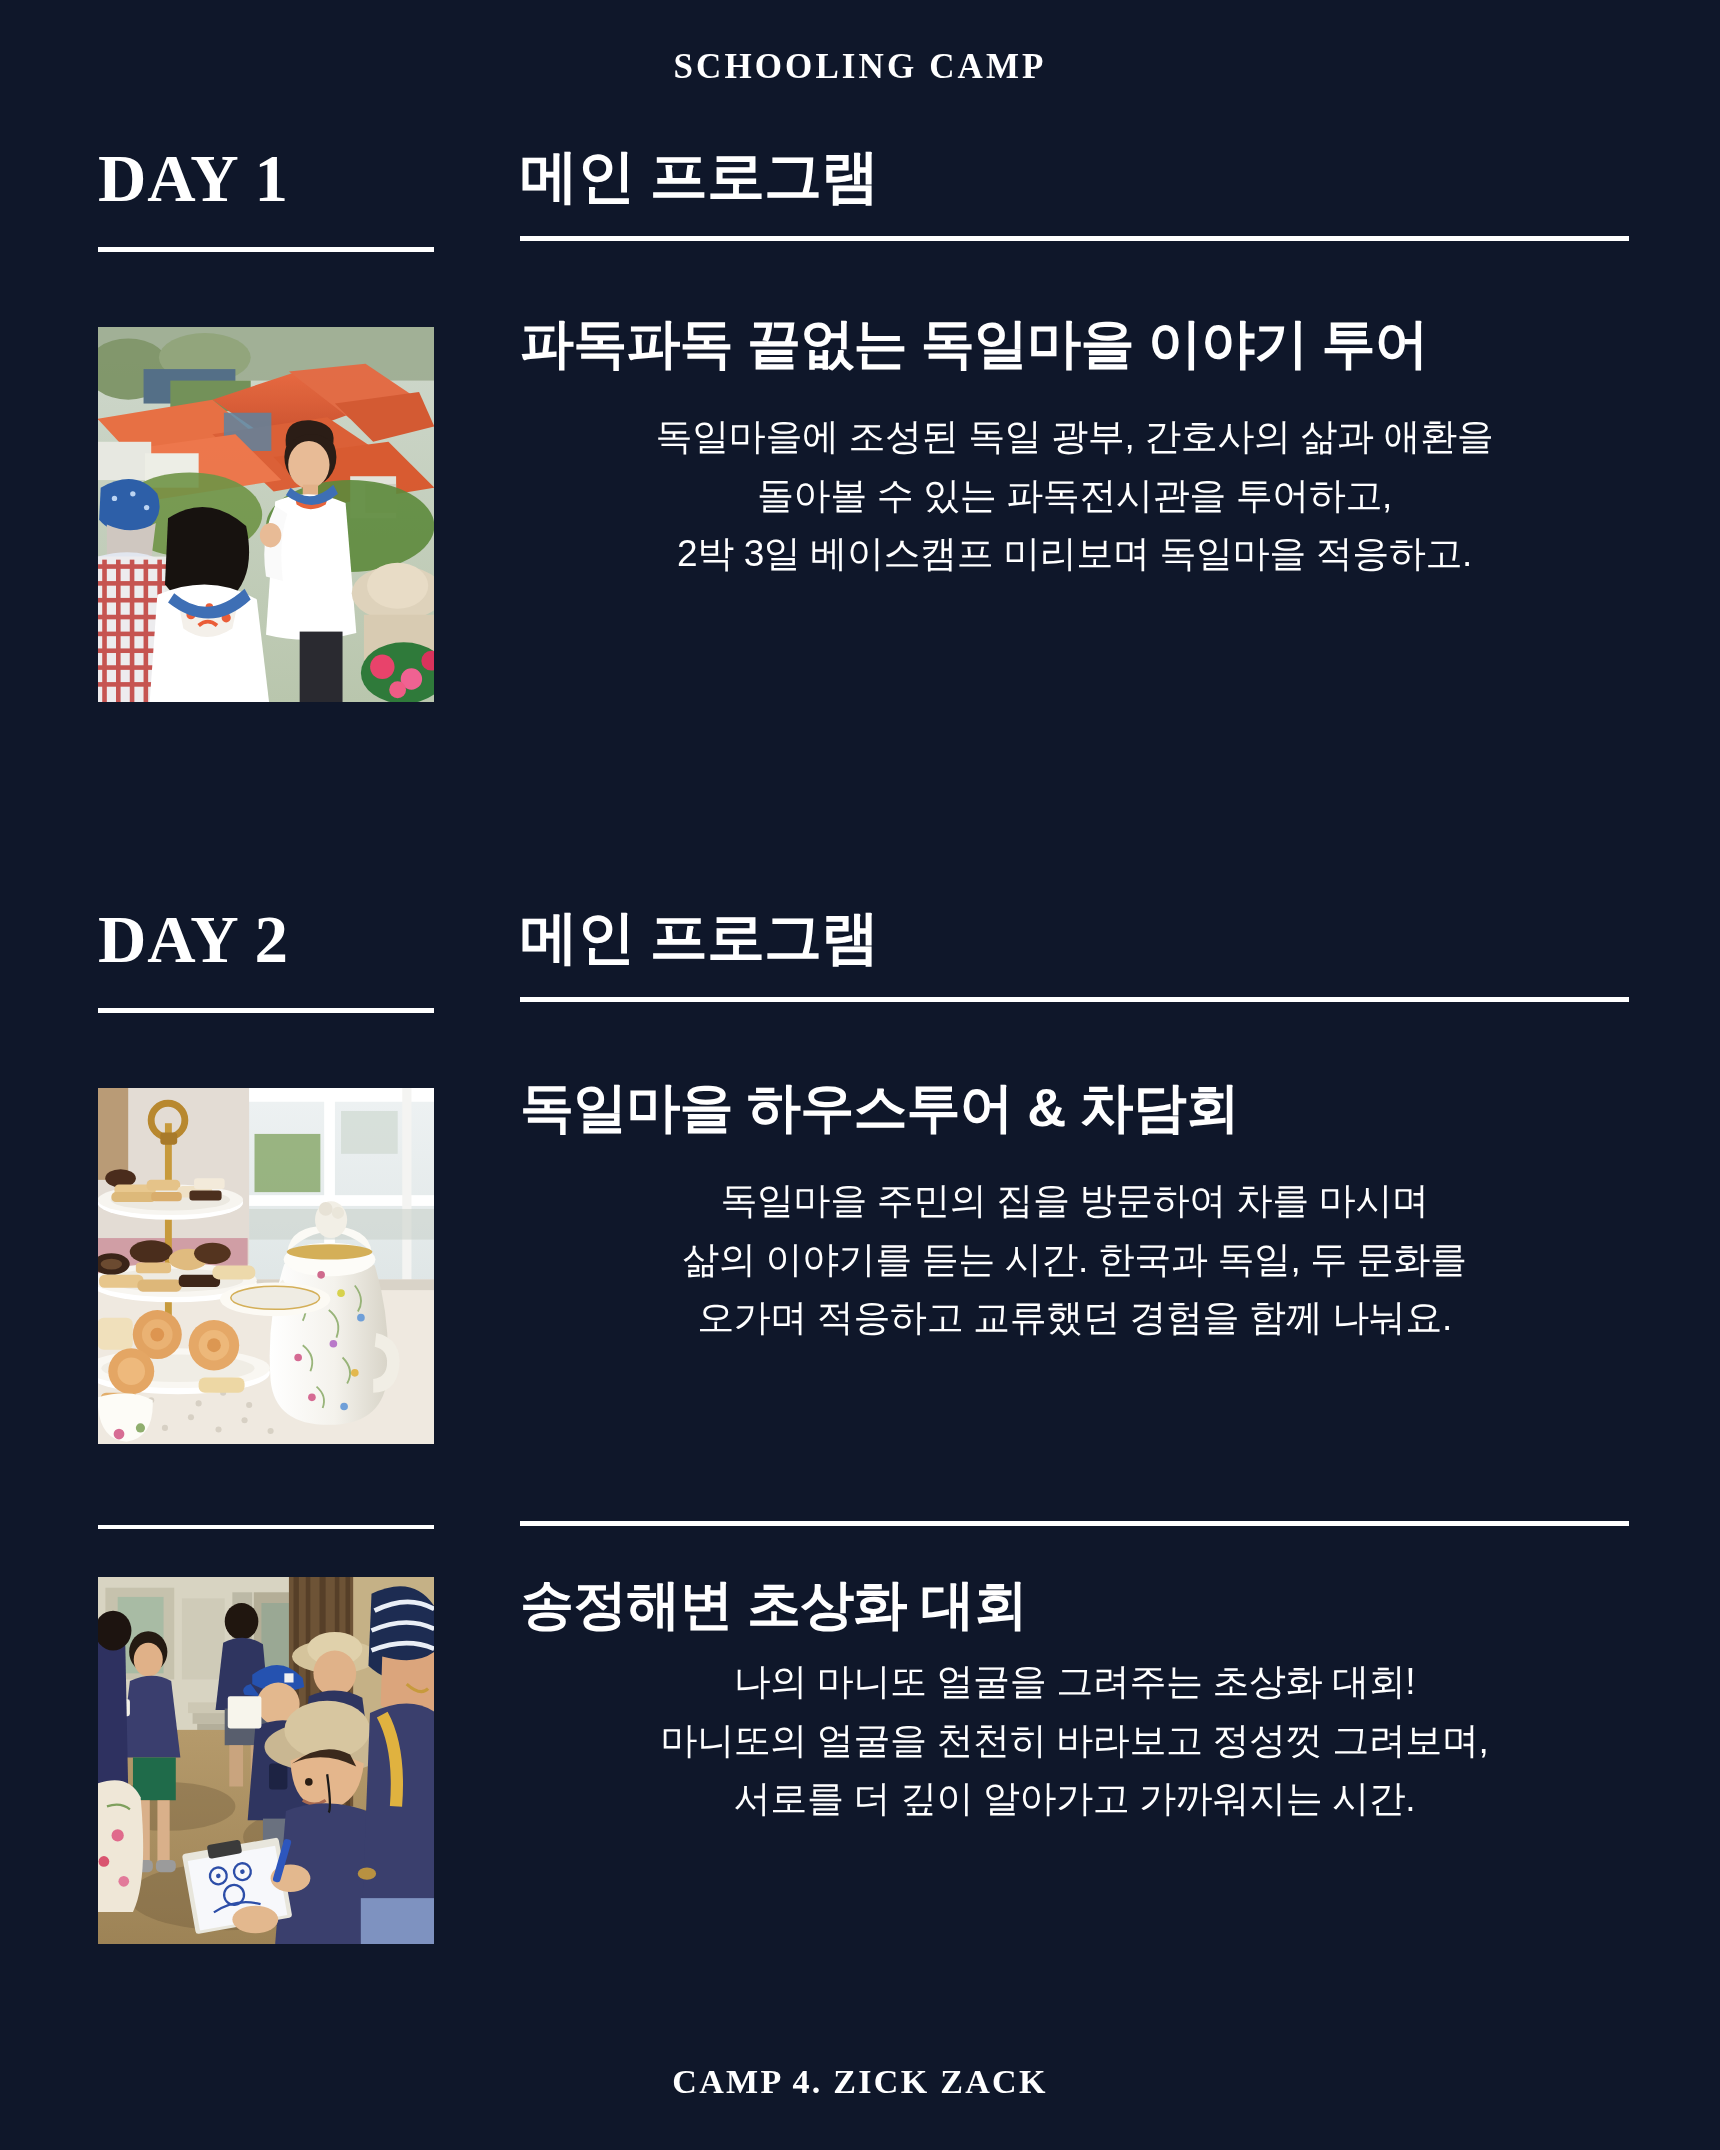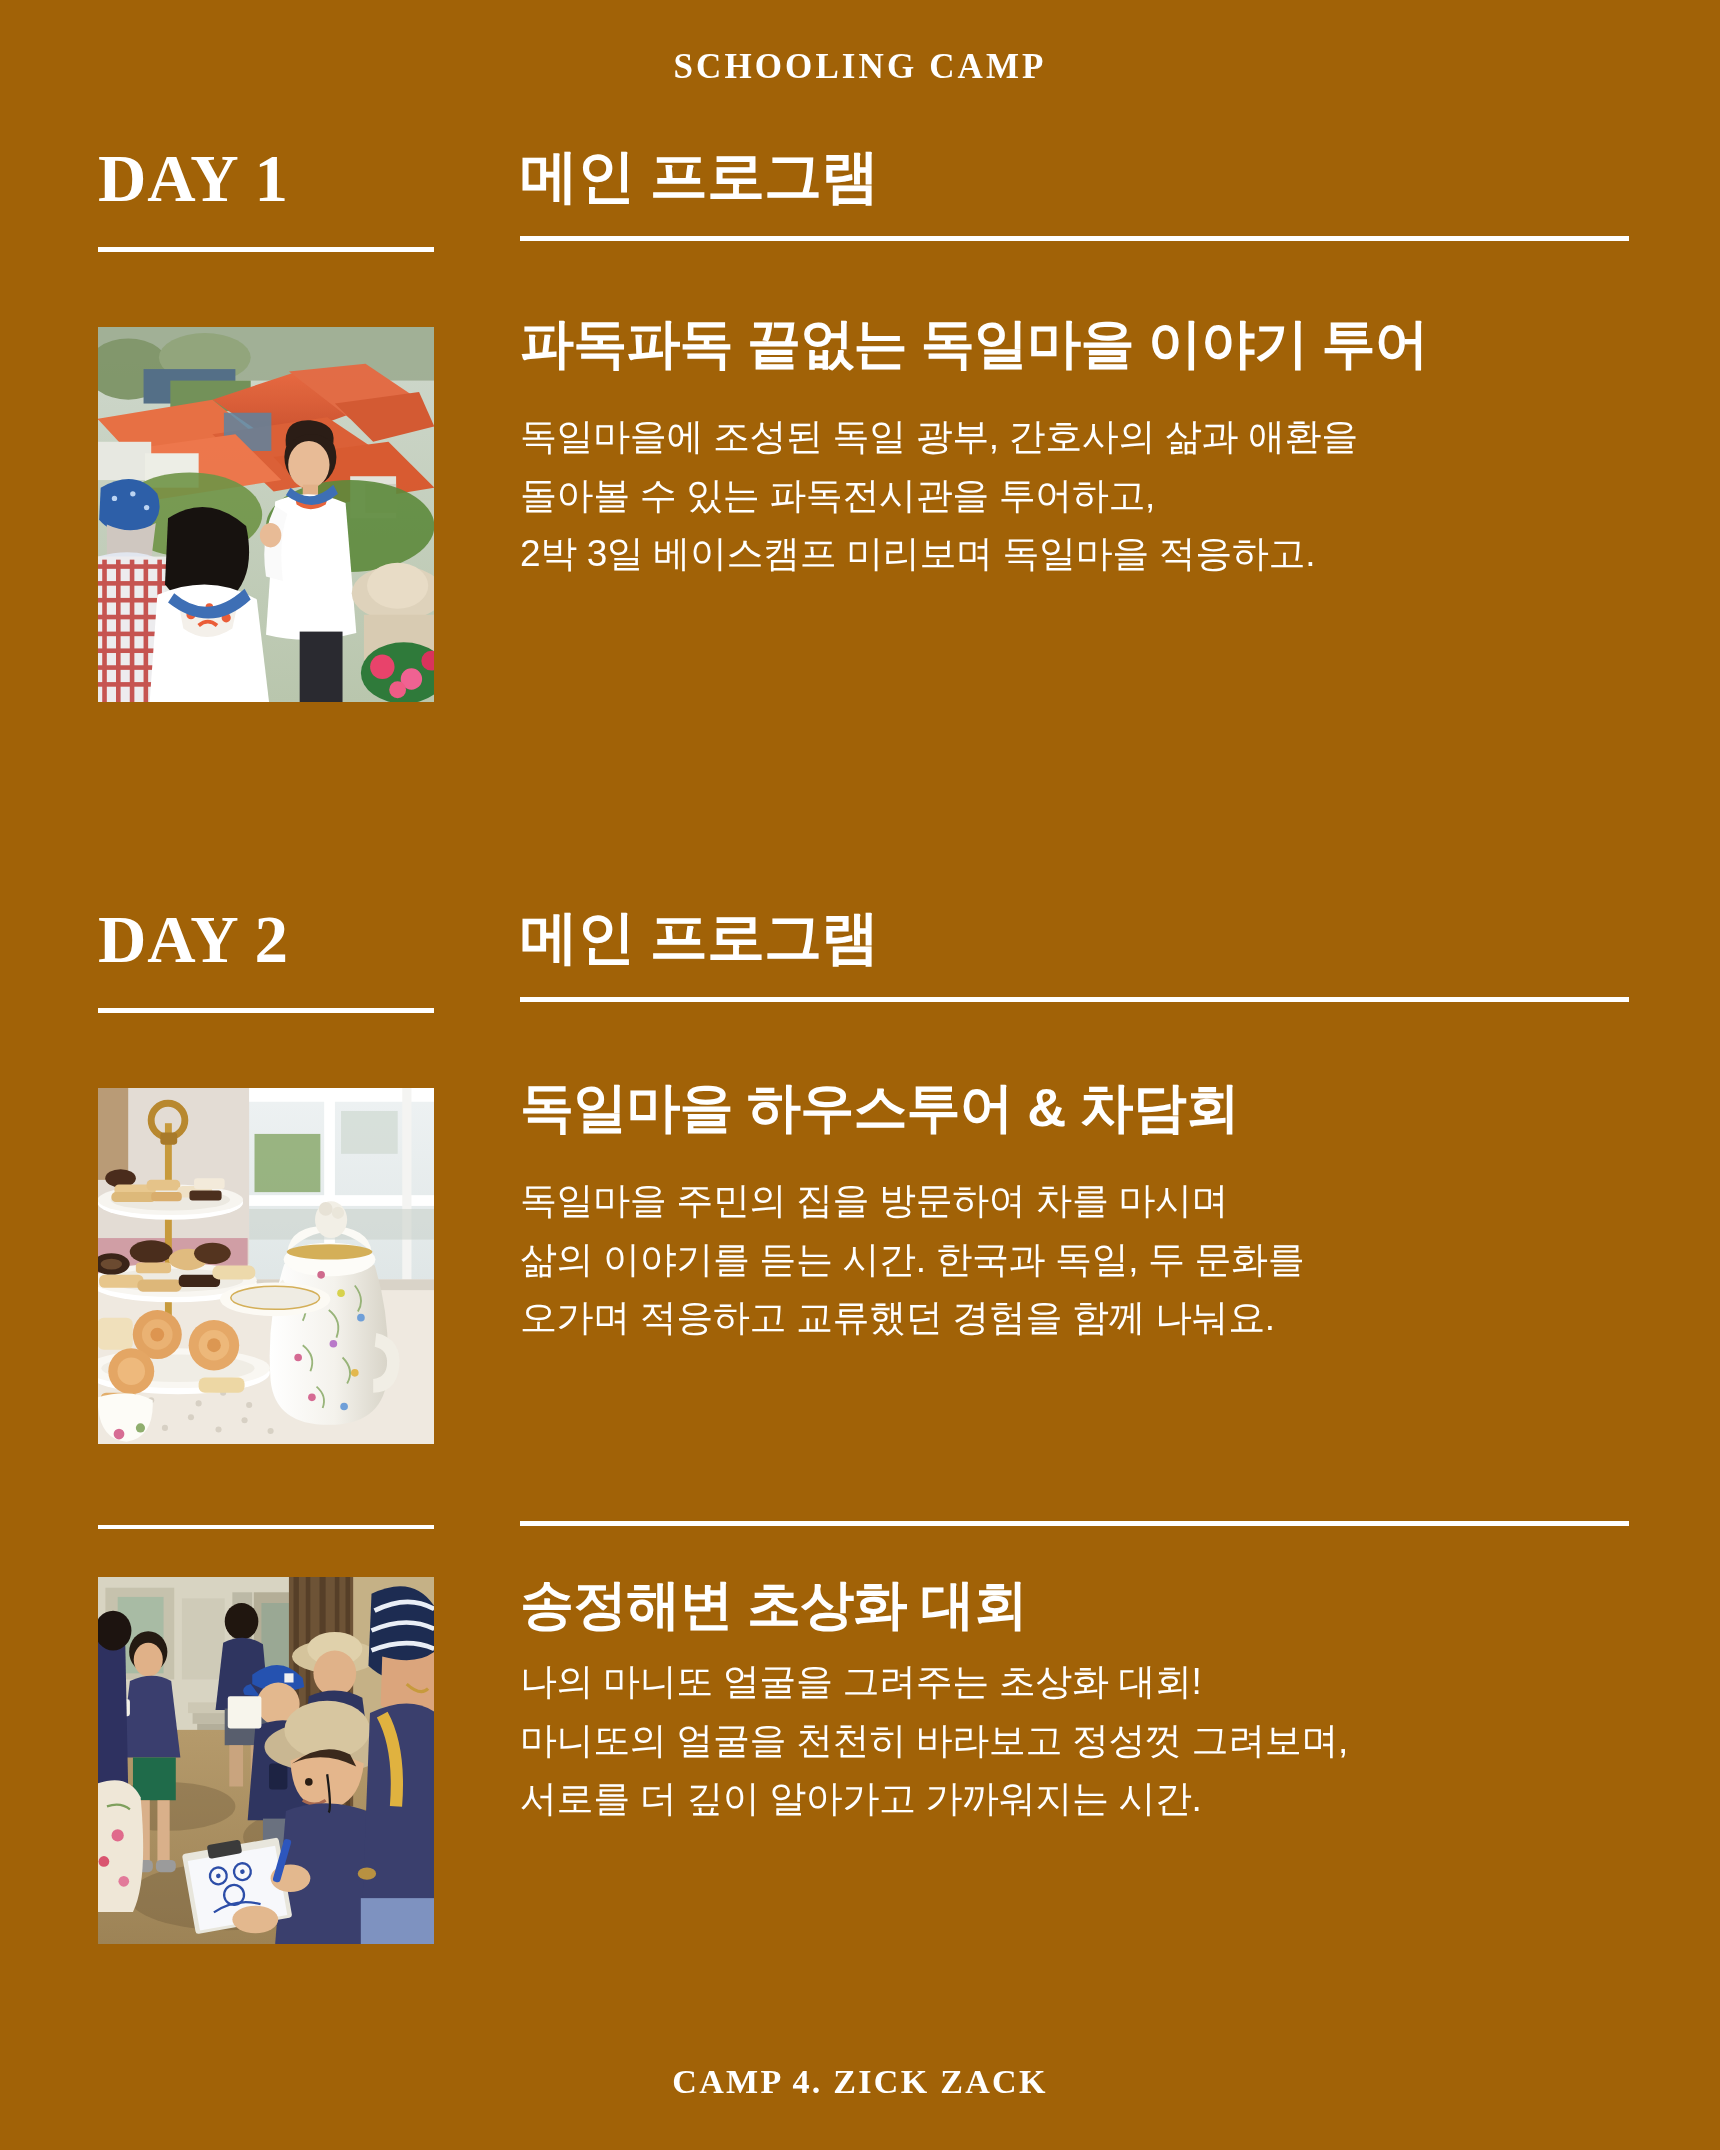--- a/index.html
+++ b/index.html
@@ -10,21 +10,21 @@
     height:2151px;
     background:#F5AC01;
     font-family:"Liberation Sans", sans-serif;
     overflow:hidden;
   }
 
   .page {
     position:relative;
     width:1720px;
     height:2151px;
-    background:#a16207;
+    background:#0f172a;
   }
 
   
   .camp-title {
     position:absolute;
     top:47px; left:0; right:0;
     text-align:center;
     font-family:"Liberation Serif", serif;
     font-weight:700;
     font-size:35px;
@@ -87,21 +87,21 @@
   }
 
   .prog-body {
     font-family:"Liberation Sans", sans-serif;
     font-weight:400;
     font-size:37px;
     line-height:1.58;
     color:#FFFFFF;
     letter-spacing:-0.4px;
   }
-  .prog-body .line { display:block; white-space:nowrap; }
+  .prog-body .line { display:block; white-space:nowrap;text-align:center; }
 
   
   .footer-title {
     position:absolute;
     bottom:50px; left:0; right:0;
     text-align:center;
     font-family:"Liberation Serif", serif;
     font-weight:700;
     font-size:34px;
     letter-spacing:2.3px;

